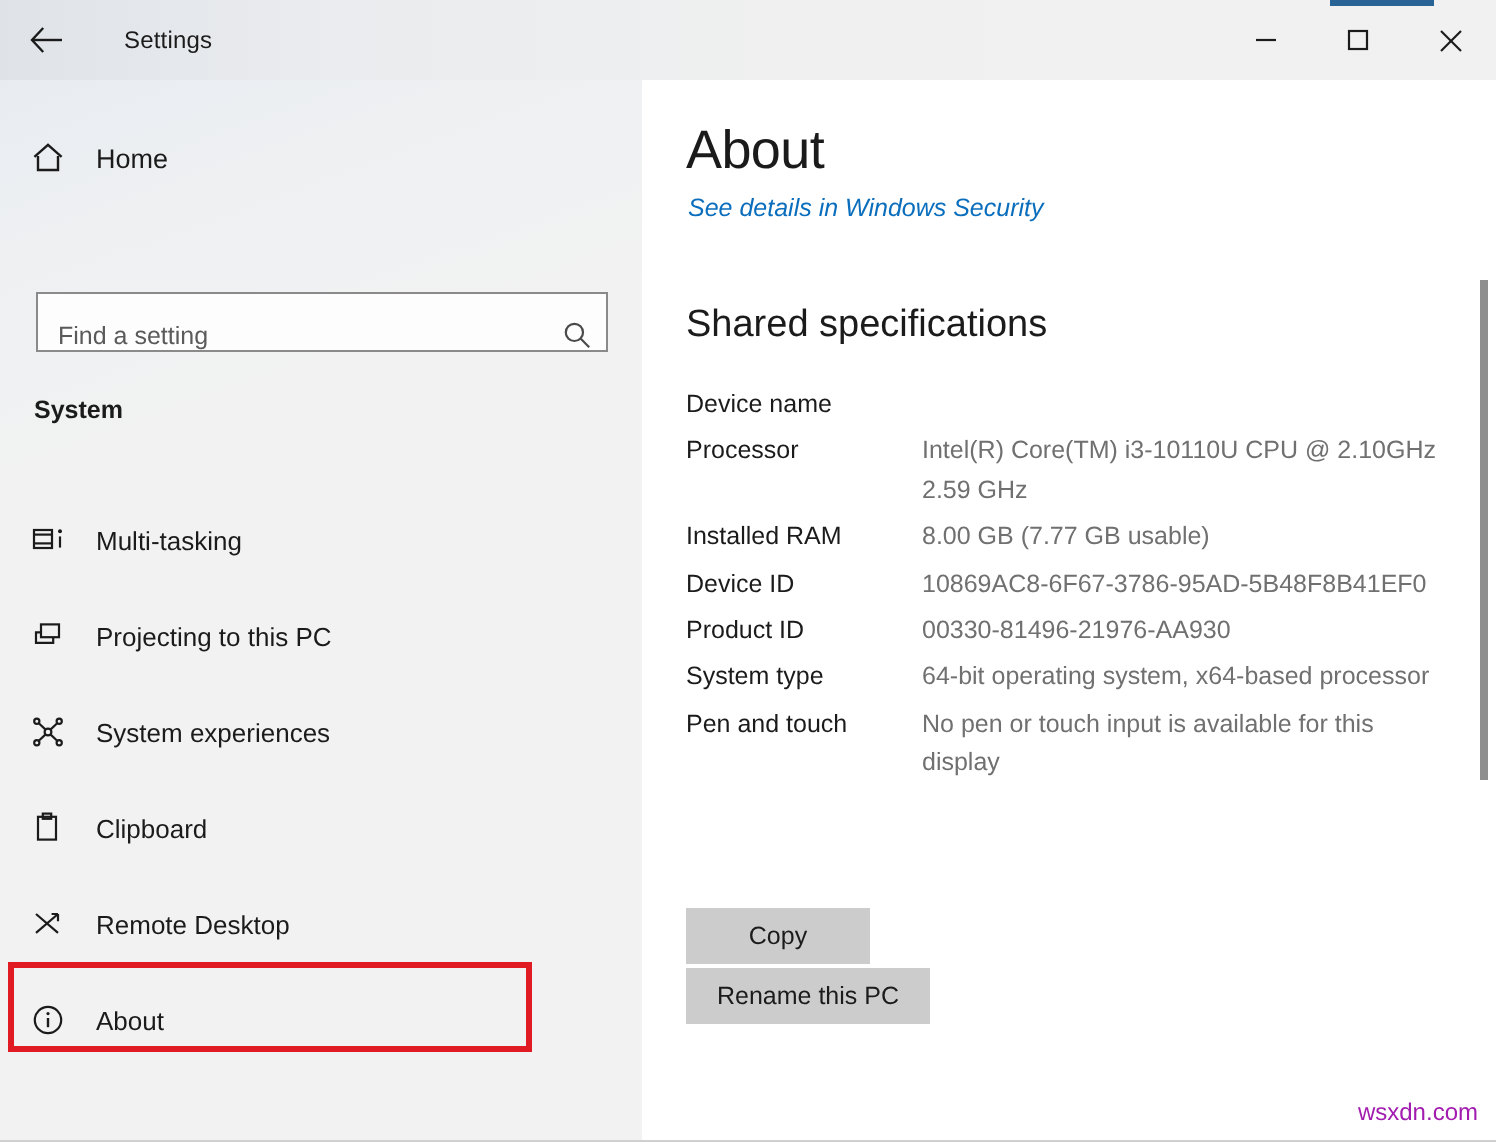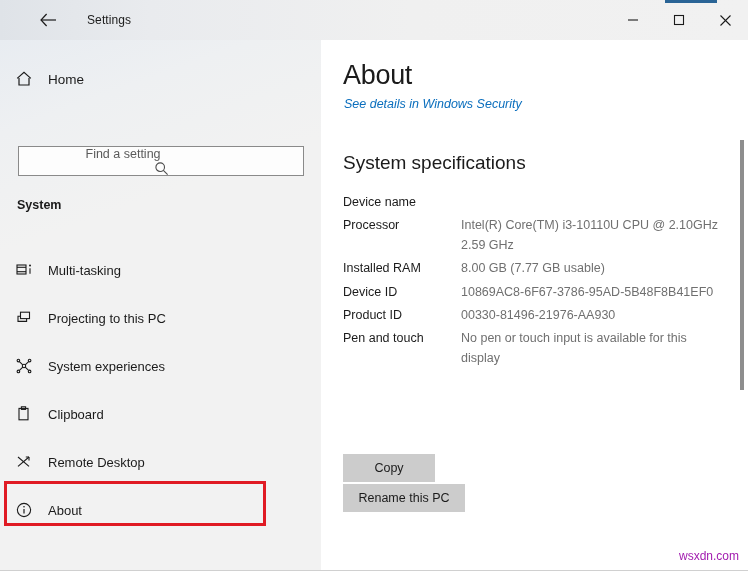--- a/index.html
+++ b/index.html
@@ -13,21 +13,21 @@
     position: relative;
     width: 748px; height: 571px;
     background: #ffffff;
   }
 
   
   .titlebar {
     position: absolute; top: 0; left: 0;
     width: 748px; height: 40px;
     background: linear-gradient(to right, #dfe3e8 0%, #e9ebee 20%, #f0f0f0 55%, #f1f1f1 100%);
-    display: flex; align-items: center; padding-left: 25px;
+    display: flex; align-items: center;
   }
   .tb-back {
     width: 46px; height: 40px;
     display: flex; align-items: center; justify-content: center;
     color: #1b1b1b;
   }
   .tb-title {
     font-size: 12px; color: #1b1b1b;
     margin-left: 16px;
     letter-spacing: .1px;
@@ -59,21 +59,21 @@
     display: flex; align-items: center;
   }
   .home-icon { width: 48px; display: flex; justify-content: center; align-items: center; color: #1b1b1b; }
   .home-label { font-size: 13.5px; color: #1b1b1b; }
 
   .searchbox {
     position: absolute; top: 106px; left: 18px;
     width: 286px; height: 30px;
     background: #fdfdfd;
     border: 1px solid #8a8a8a;
-    display: flex; align-items: center; flex-direction: column;
+    display: flex; align-items: flex-end;
   }
   .search-input {
     flex: 1;
     border: none; outline: none; background: transparent;
     font-family: "Liberation Sans", sans-serif;
     font-size: 12.5px;
     color: #4a4a4a;
     padding-left: 10px;
   }
   .search-input::placeholder { color: #5a5a5a; opacity: 1; }
@@ -316,21 +316,21 @@
       </div>
 
     </div>
 
     <div class="highlight-box"></div>
   </div>
 
   <div class="main">
     <div class="page-title">About</div>
     <a class="sec-link">See details in Windows Security</a>
-    <div class="spec-head">System specifications</div>
+    <div class="spec-head">Shared specifications</div>
 
     <div class="spec-table">
       <div class="spec-row">
         <div class="spec-key">Device name</div>
         <div class="spec-val"></div>
       </div>
       <div class="spec-row">
         <div class="spec-key">Processor</div>
         <div class="spec-val">Intel(R) Core(TM) i3-10110U CPU @ 2.10GHz   2.59 GHz</div>
       </div>
@@ -338,20 +338,24 @@
         <div class="spec-key">Installed RAM</div>
         <div class="spec-val">8.00 GB (7.77 GB usable)</div>
       </div>
       <div class="spec-row">
         <div class="spec-key">Device ID</div>
         <div class="spec-val">10869AC8-6F67-3786-95AD-5B48F8B41EF0</div>
       </div>
       <div class="spec-row">
         <div class="spec-key">Product ID</div>
         <div class="spec-val">00330-81496-21976-AA930</div>
+      </div>
+      <div class="spec-row">
+        <div class="spec-key">System type</div>
+        <div class="spec-val">64-bit operating system, x64-based processor</div>
       </div>
       <div class="spec-row">
         <div class="spec-key">Pen and touch</div>
         <div class="spec-val">No pen or touch input is available for this display</div>
       </div>
     </div>
 
     <button class="btn" id="copy-btn">Copy</button>
     <button class="btn" id="rename-btn">Rename this PC</button>
   </div>

